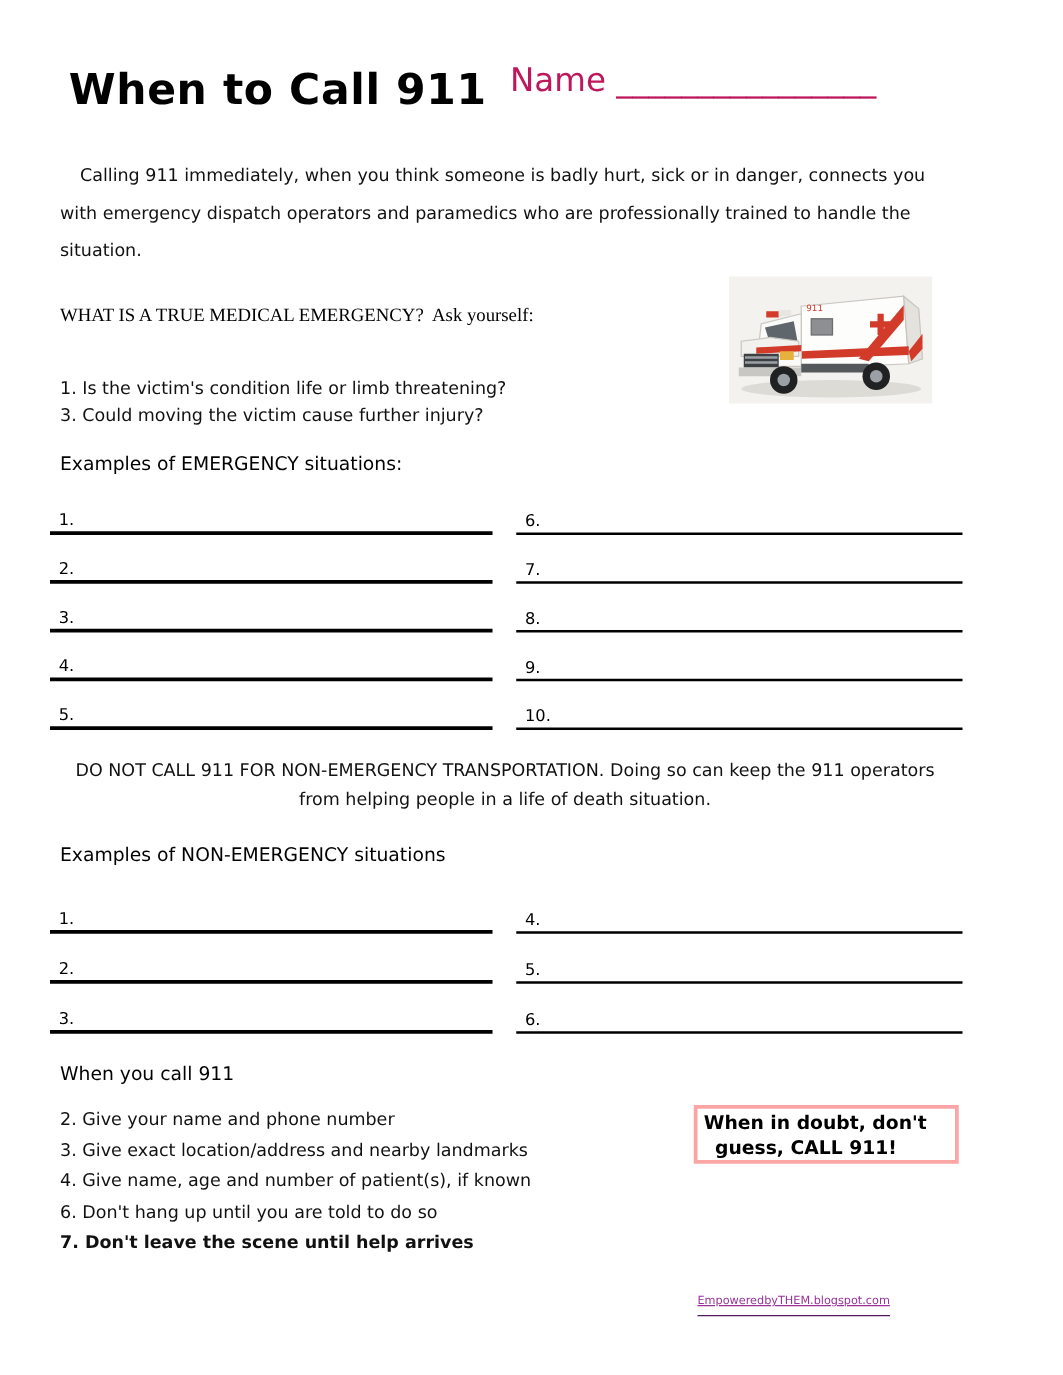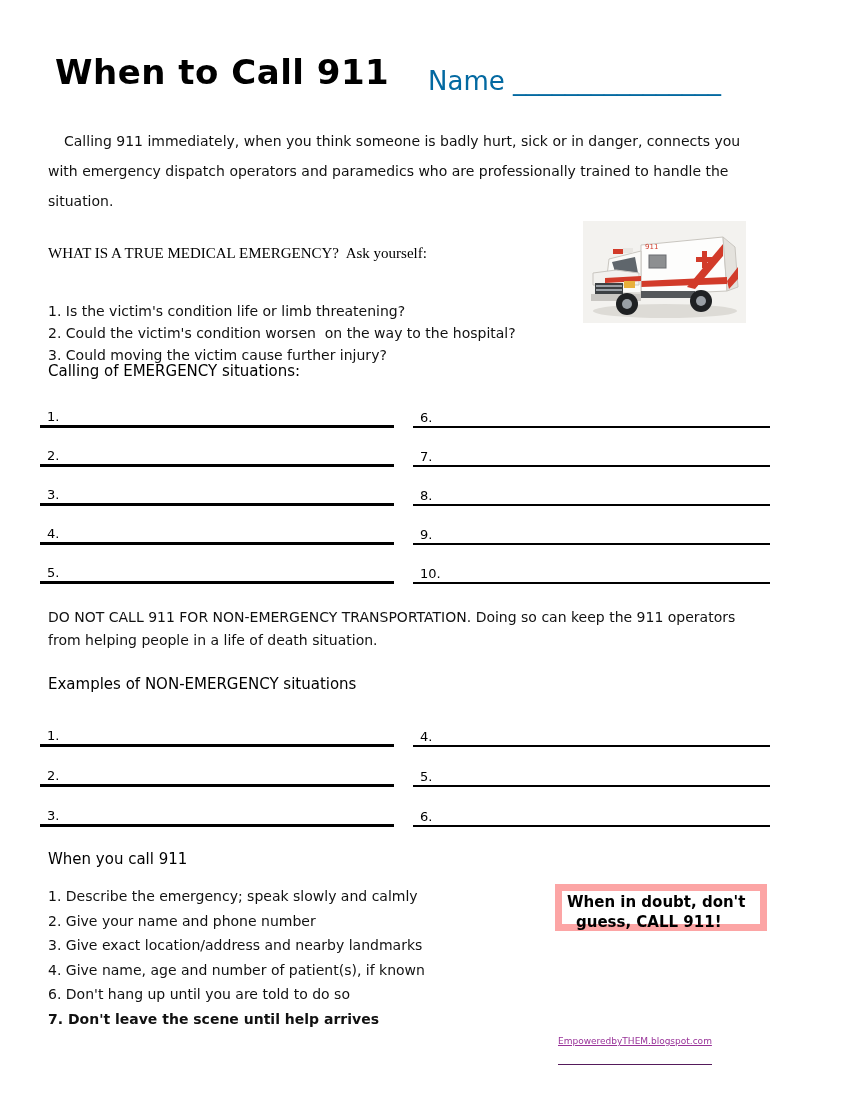--- a/index.html
+++ b/index.html
@@ -17,25 +17,24 @@
   .pre { white-space: pre-wrap; }
 
   .title {
     left: 55px; top: 52px;
     font-size: 34px;
     font-weight: bold;
     letter-spacing: 0.5px;
     color: #000;
   }
   .name-line {
-    left: 408px; top: 66px;
+    left: 408px; top: 50px;
     font-size: 26px;
-    color: #0369a1;
+    color: #be185d;
     white-space: nowrap;
-    margin-left: 20px;
   }
   .name-line .blank { letter-spacing: 0px; }
 
   .intro {
     left: 48px; top: 126px;
     width: 708px;
     font-size: 14px;
     line-height: 30px;
     text-indent: 16px;
   }
@@ -47,20 +46,21 @@
   .h-whencall   { left: 48px; top: 850px; }
 
   .qlist { left: 48px; top: 272px; width: 540px; font-size: 14px; margin-top: 28px; }
   .qlist .q { line-height: 22px; }
 
   .donot {
     left: 48px; top: 606px;
     width: 712px;
     font-size: 14px;
     line-height: 23px;
+    text-align: center;
   }
 
   .blank-col { position: absolute; }
   .colA-left  { left: 40px;  top: 403px; width: 354px; }
   .colA-right { left: 413px; top: 403px; width: 357px; }
   .colB-left  { left: 40px;  top: 722px; width: 354px; }
   .colB-right { left: 413px; top: 722px; width: 357px; }
   .blank-row {
     position: relative;
     height: 25px;
@@ -76,37 +76,37 @@
     color: #000;
   }
 
   .steps { left: 48px; top: 884px; width: 505px; font-size: 14px; }
   .steps .step { line-height: 24.6px; }
   .steps .step.bold { font-weight: bold; }
 
   .doubt-box {
     left: 555px; top: 884px;
     width: 212px; height: 47px;
-    border: 7px solid #fca5a5;
+    border: 3px solid #fca5a5;
     background: #fff;
     padding: 1px 5px;
     font-size: 15px;
     font-weight: bold;
     line-height: 20px;
     color: #000;
   }
   .doubt-box .l2 { padding-left: 9px; }
 
   .credit {
     left: 558px; top: 1036px;
     font-size: 9px;
     color: #993399;
     text-decoration: underline;
     border-bottom: 1px solid #551a5b;
-    padding-bottom: 18px;
+    padding-bottom: 6px;
     cursor: pointer;
   }
 
   .ambulance-wrap { left: 583px; top: 221px; width: 163px; height: 102px; }
 </style>
 </head>
 <body>
 
 <div class="page">
 
@@ -159,25 +159,24 @@
       <circle cx="44" cy="83" r="5" fill="#9aa0a6"></circle>
       <circle cx="118" cy="80" r="11" fill="#1f2123"></circle>
       <circle cx="118" cy="80" r="5" fill="#9aa0a6"></circle>
     </svg>
   </div>
 
   <div class="abs section-heading h-trueemerg pre">WHAT IS A TRUE MEDICAL EMERGENCY?  Ask yourself:</div>
 
   <div class="abs qlist">
     <div class="q pre">1. Is the victim's condition life or limb threatening?</div>
-    <div class="q pre">2. Could the victim's condition worsen  on the way to the hospital?</div>
     <div class="q pre">3. Could moving the victim cause further injury?</div>
   </div>
 
-  <div class="abs section-heading h-exemerg">Calling of EMERGENCY situations:</div>
+  <div class="abs section-heading h-exemerg">Examples of EMERGENCY situations:</div>
 
   <div class="blank-col colA-left">
     <div class="blank-row">
         <span class="num">1.</span>
       </div>
     <div class="blank-row">
         <span class="num">2.</span>
       </div>
     <div class="blank-row">
         <span class="num">3.</span>
@@ -230,21 +229,20 @@
         <span class="num">5.</span>
       </div>
     <div class="blank-row">
         <span class="num">6.</span>
       </div>
   </div>
 
   <div class="abs section-heading h-whencall">When you call 911</div>
 
   <div class="abs steps">
-    <div class="step">1. Describe the emergency; speak slowly and calmly</div>
     <div class="step">2. Give your name and phone number</div>
     <div class="step">3. Give exact location/address and nearby landmarks</div>
     <div class="step">4. Give name, age and number of patient(s), if known</div>
     <div class="step">6. Don't hang up until you are told to do so</div>
     <div class="step bold">7. Don't leave the scene until help arrives</div>
   </div>
 
   <div class="abs doubt-box">
     <div>When in doubt, don't</div>
     <div class="l2">guess, CALL 911!</div>

